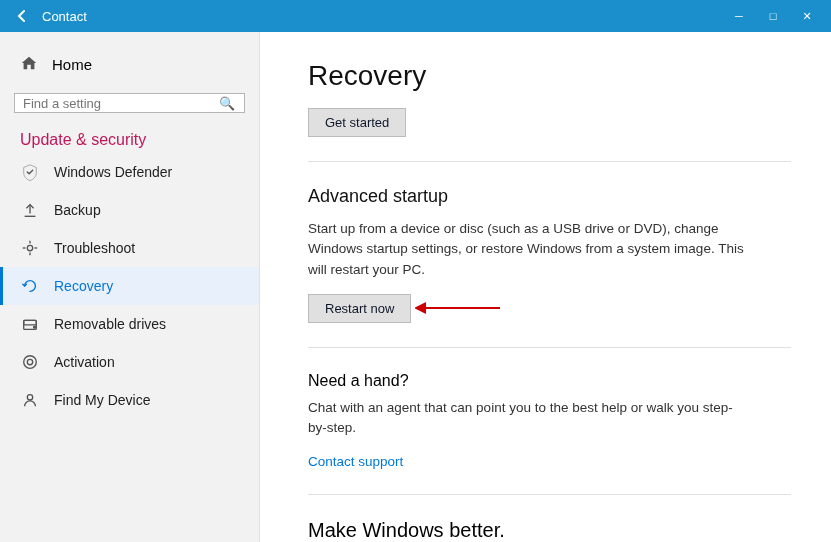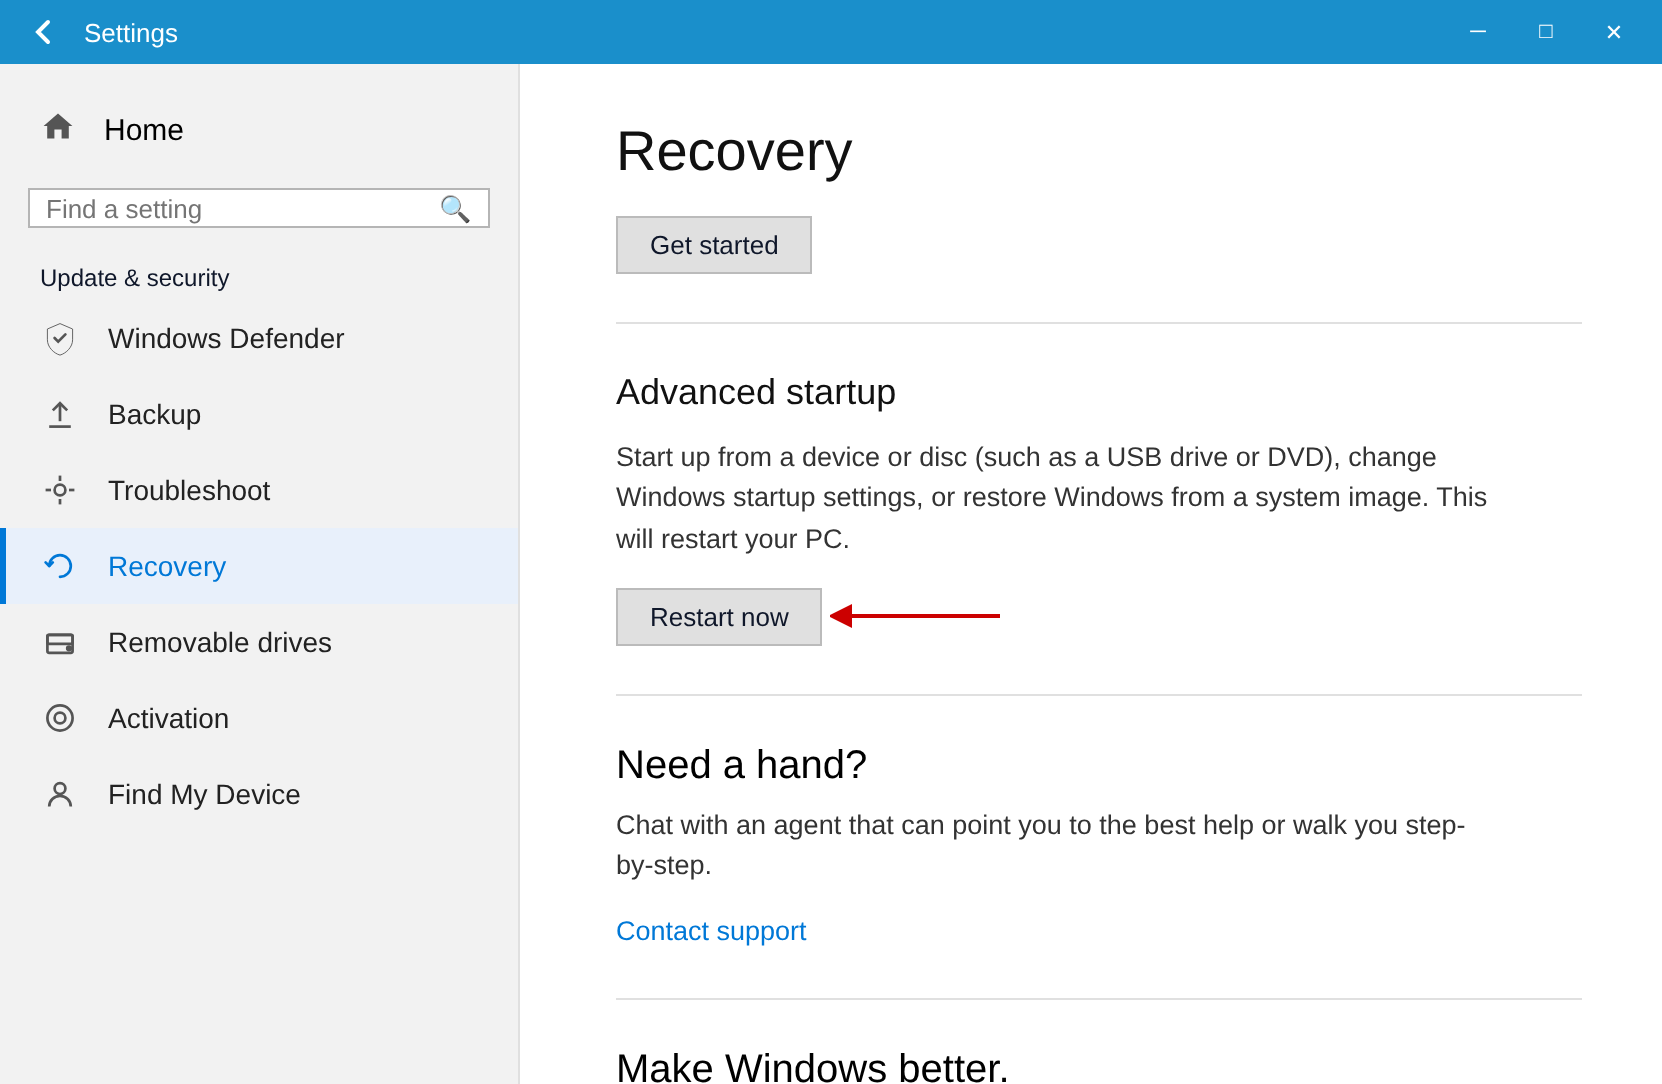--- a/index.html
+++ b/index.html
@@ -64,22 +64,22 @@
       padding: 0 8px;
     }
     .sidebar-search input {
       border: none; outline: none; flex: 1;
       font-size: 13px; font-family: 'Segoe UI', sans-serif;
       background: transparent;
     }
     .sidebar-search-icon { color: #555; font-size: 13px; }
     .sidebar-section-label {
       padding: 6px 20px 4px;
-      font-size: 12px;
-      color: #0f172a;
+      font-size: 16px;
+      color: #be185d;
     }
     .sidebar-item {
       display: flex; align-items: center;
       padding: 10px 20px;
       font-size: 14px;
       cursor: pointer;
       gap: 14px;
       color: #222;
     }
     .sidebar-item.active {
@@ -124,21 +124,21 @@
       line-height: 1.5;
       margin-bottom: 14px;
       max-width: 440px;
     }
     .section-divider {
       border: none;
       border-top: 1px solid #e0e0e0;
       margin: 24px 0;
     }
     .need-hand-title {
-      font-size: 20px;
+      font-size: 16px;
       font-weight: 400;
       margin-bottom: 8px;
     }
     .contact-link {
       color: #0078d7;
       text-decoration: none;
       font-size: 13.5px;
       cursor: pointer;
     }
     .make-windows-title {
@@ -155,21 +155,21 @@
   </style>
 </head>
 <body>
 
 <div class="titlebar">
   <div class="titlebar-back">
     <svg width="14" height="14" viewBox="0 0 14 14" fill="white">
         <path d="M9 2 L4 7 L9 12" stroke="white" stroke-width="2" fill="none" stroke-linecap="round"></path>
       </svg>
   </div>
-  <span class="titlebar-title">Settings</span>
+  <span class="titlebar-title">Contact</span>
   <div class="titlebar-controls">
     <div class="titlebar-btn">─</div>
     <div class="titlebar-btn">□</div>
     <div class="titlebar-btn close">✕</div>
   </div>
 </div>
 
 <div class="app-body">
 
   <div class="sidebar">

